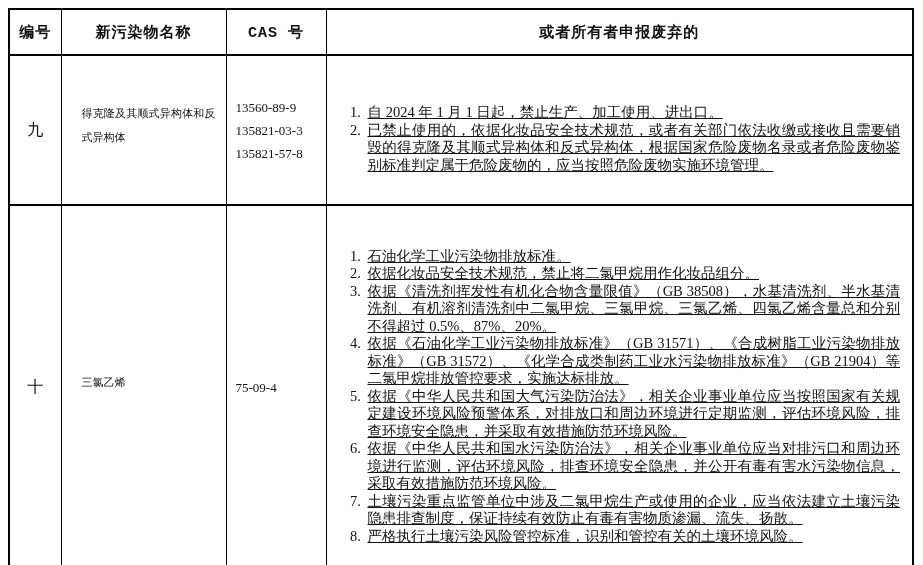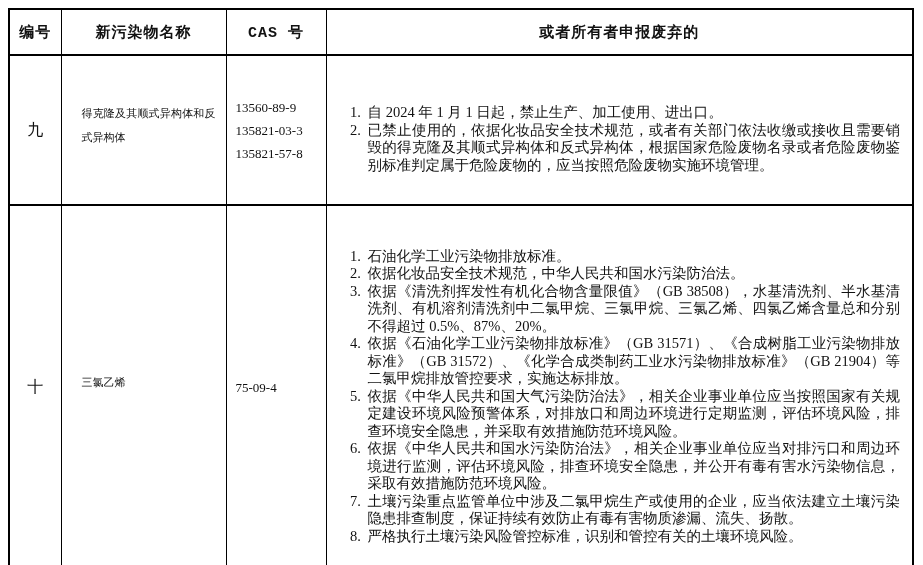--- a/index.html
+++ b/index.html
@@ -63,20 +63,21 @@
     text-align: justify;
   }
   td.cell-cas {
     font-size: 13px;
     line-height: 23px;
     padding: 0 4px 0 9px;
   }
   td.cell-meas {
     font-size: 14.5px;
     padding: 24px 12px 6px 12px;
+    text-decoration: underline;
   }
   .cas-line { white-space: nowrap; }
   ol.measures {
     margin: 0;
     padding: 0 0 0 26px;
     list-style: decimal outside;
   }
   ol.measures li {
     line-height: 17.5px;
     text-align: justify;
@@ -124,21 +125,21 @@
         <td class="cell-num">十</td>
         <td class="cell-name">三氯乙烯</td>
         <td class="cell-cas">
           <div>
               <div class="cas-line">75-09-4</div>
             </div>
         </td>
         <td class="cell-meas">
           <ol class="measures">
               <li>石油化学工业污染物排放标准。</li>
-              <li>依据化妆品安全技术规范，中华人民共和国水污染防治法。</li>
+              <li>依据化妆品安全技术规范，禁止将二氯甲烷用作化妆品组分。</li>
               <li>依据《清洗剂挥发性有机化合物含量限值》（GB 38508），水基清洗剂、半水基清洗剂、有机溶剂清洗剂中二氯甲烷、三氯甲烷、三氯乙烯、四氯乙烯含量总和分别不得超过 0.5%、87%、20%。</li>
               <li>依据《石油化学工业污染物排放标准》（GB 31571）、《合成树脂工业污染物排放标准》（GB 31572）、《化学合成类制药工业水污染物排放标准》（GB 21904）等二氯甲烷排放管控要求，实施达标排放。</li>
               <li>依据《中华人民共和国大气污染防治法》，相关企业事业单位应当按照国家有关规定建设环境风险预警体系，对排放口和周边环境进行定期监测，评估环境风险，排查环境安全隐患，并采取有效措施防范环境风险。</li>
               <li>依据《中华人民共和国水污染防治法》，相关企业事业单位应当对排污口和周边环境进行监测，评估环境风险，排查环境安全隐患，并公开有毒有害水污染物信息，采取有效措施防范环境风险。</li>
               <li>土壤污染重点监管单位中涉及二氯甲烷生产或使用的企业，应当依法建立土壤污染隐患排查制度，保证持续有效防止有毒有害物质渗漏、流失、扬散。</li>
               <li>严格执行土壤污染风险管控标准，识别和管控有关的土壤环境风险。</li>
             </ol>
         </td>
       </tr>
     </tbody>

